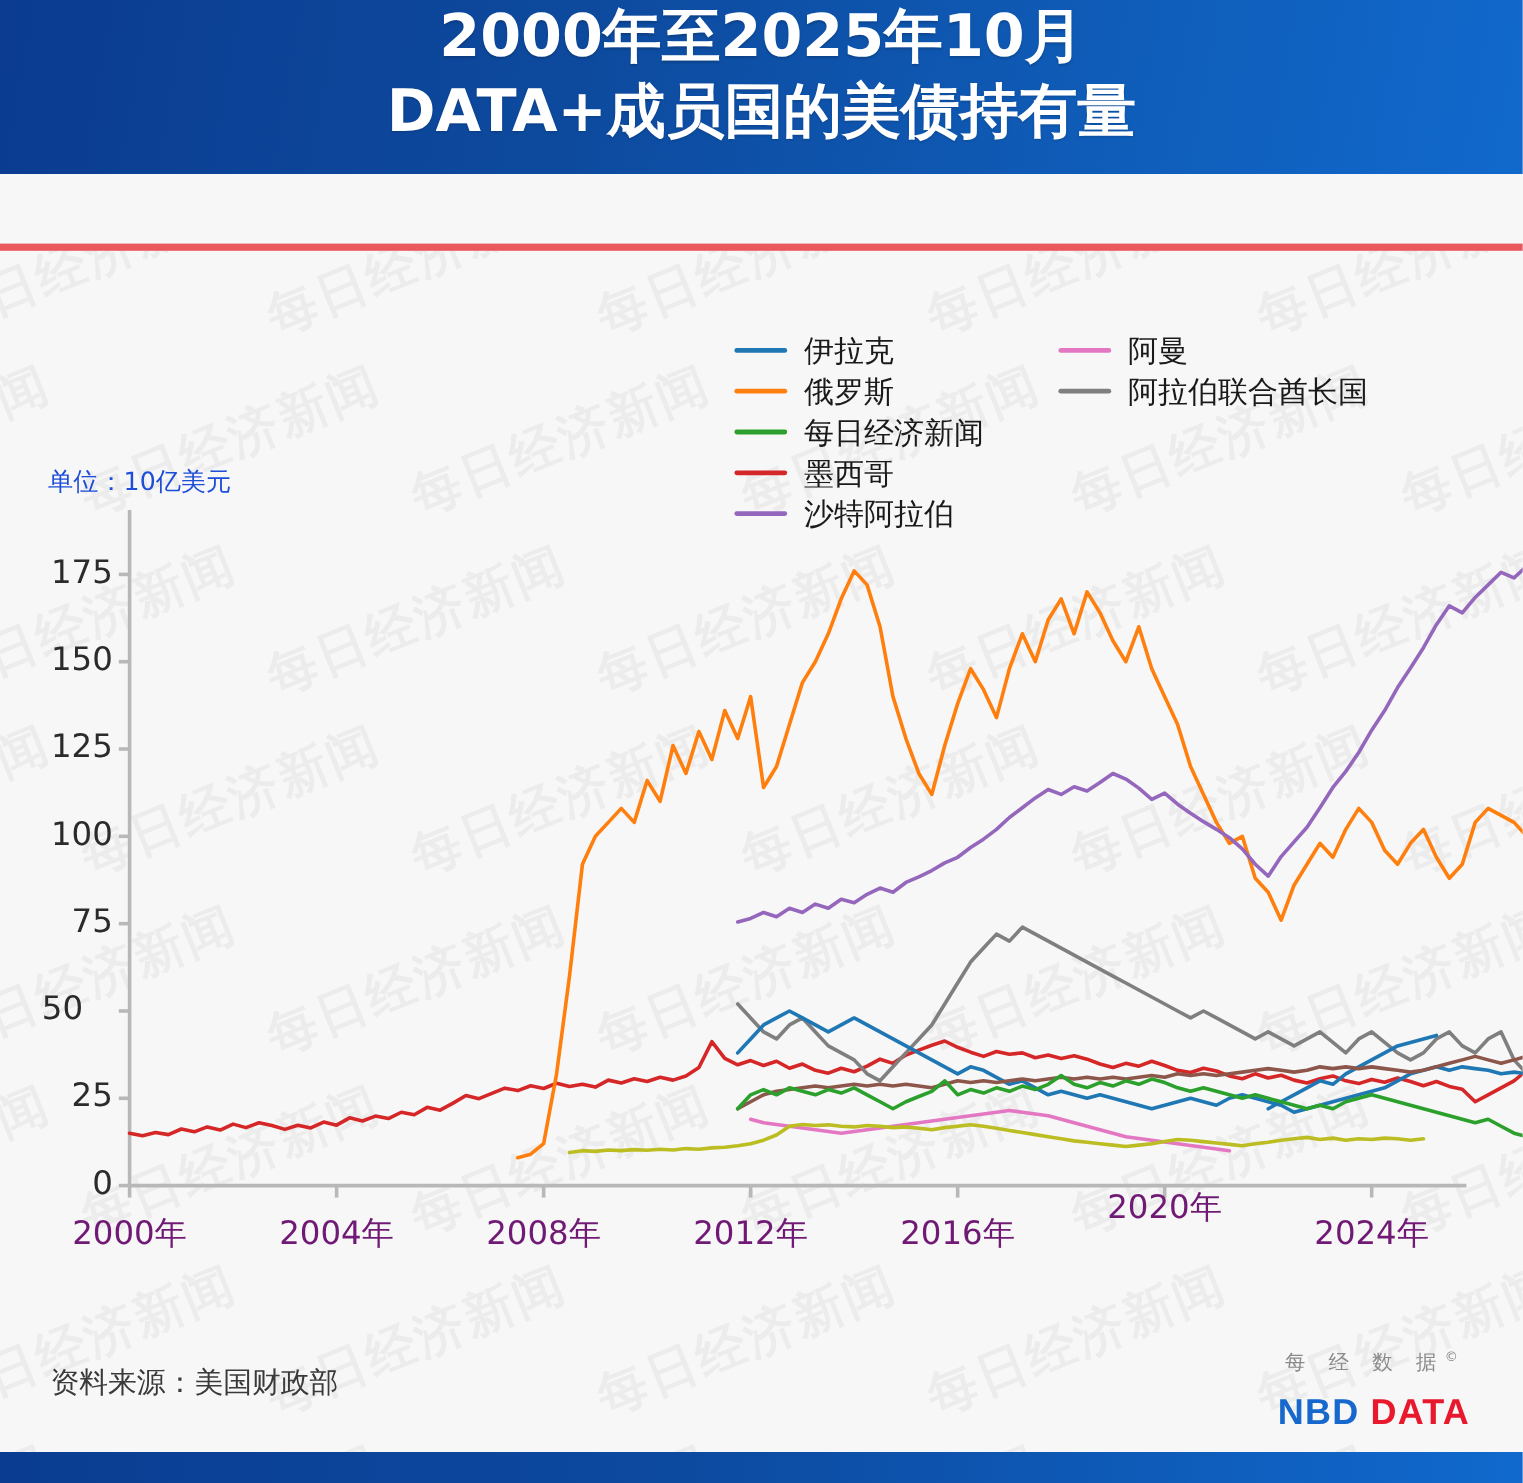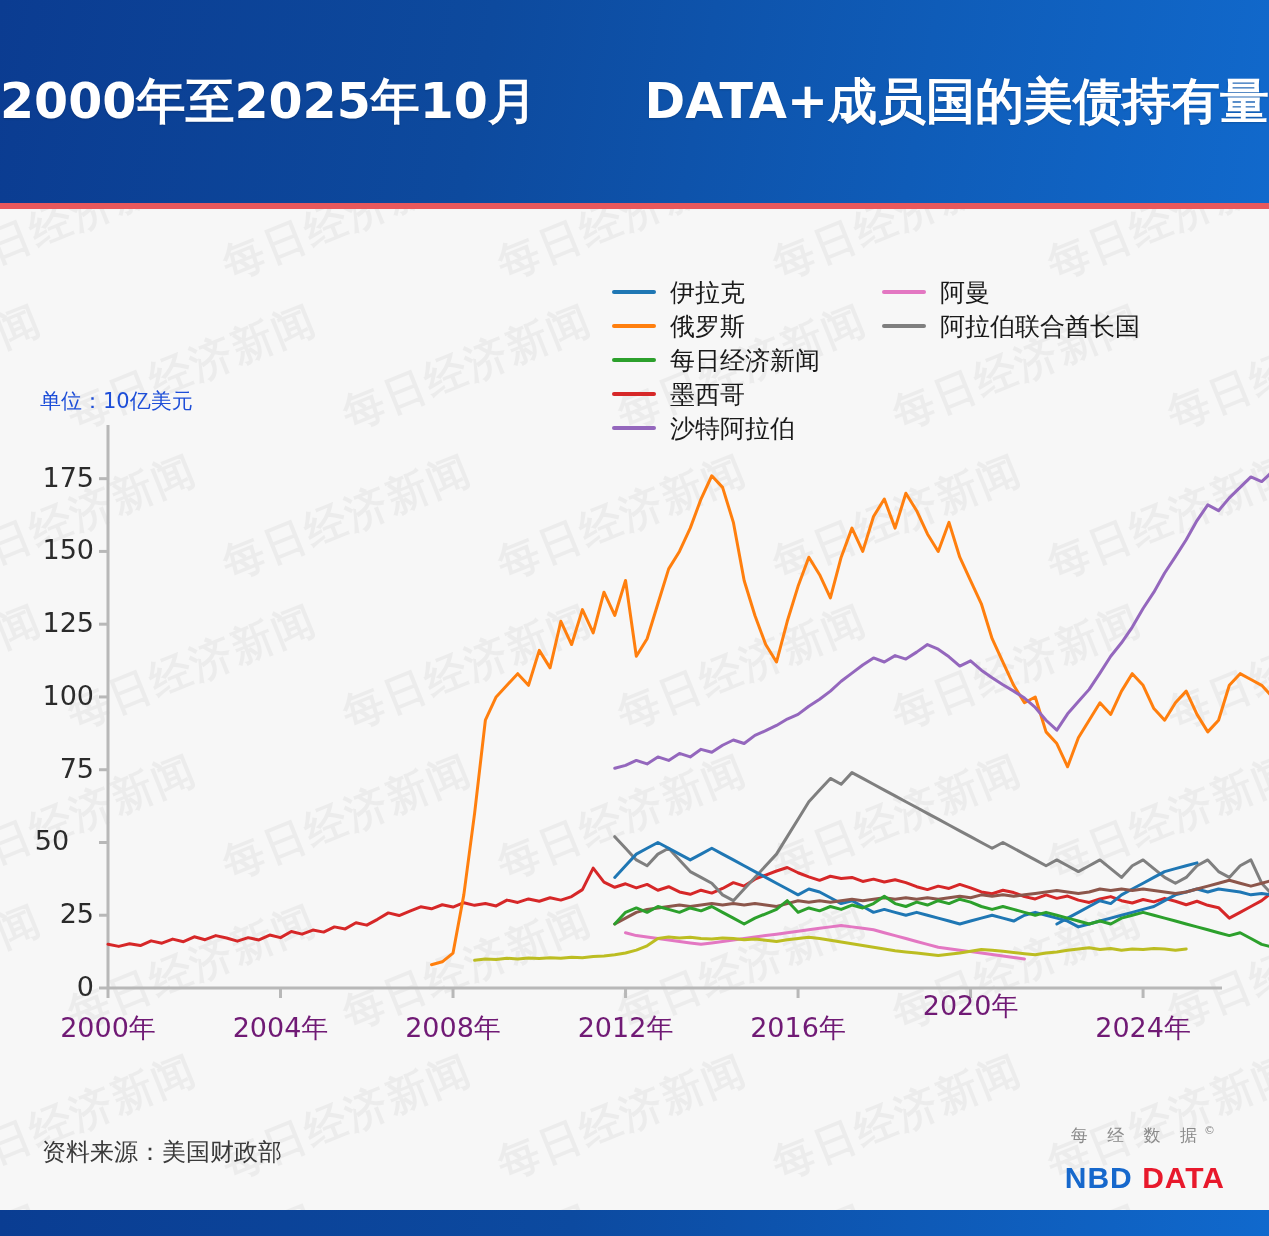--- a/index.html
+++ b/index.html
@@ -11,24 +11,24 @@
   }
   #page {
     position: relative;
     width: 1269px; height: 1236px;
     background: #f7f7f7;
   }
 
   
   #header {
     position: absolute; left: 0; top: 0;
-    width: 1269px; height: 203px;
+    width: 1269px; height: 145px;
     background: linear-gradient(100deg, #0b3c91 0%, #0d4a9e 38%, #0f5cb8 72%, #1169cc 100%);
-    display: flex; 
-    align-items: center; justify-content: space-between;
+    display: flex; flex-direction: column;
+    align-items: center; justify-content: flex-start;
   }
   #header .tline {
     color: #ffffff;
     font-family: "DejaVu Sans", "Liberation Sans", sans-serif;
     font-weight: bold;
     font-size: 49px;
     line-height: 62px;
     letter-spacing: 0px;
     text-align: center;
     white-space: nowrap;

